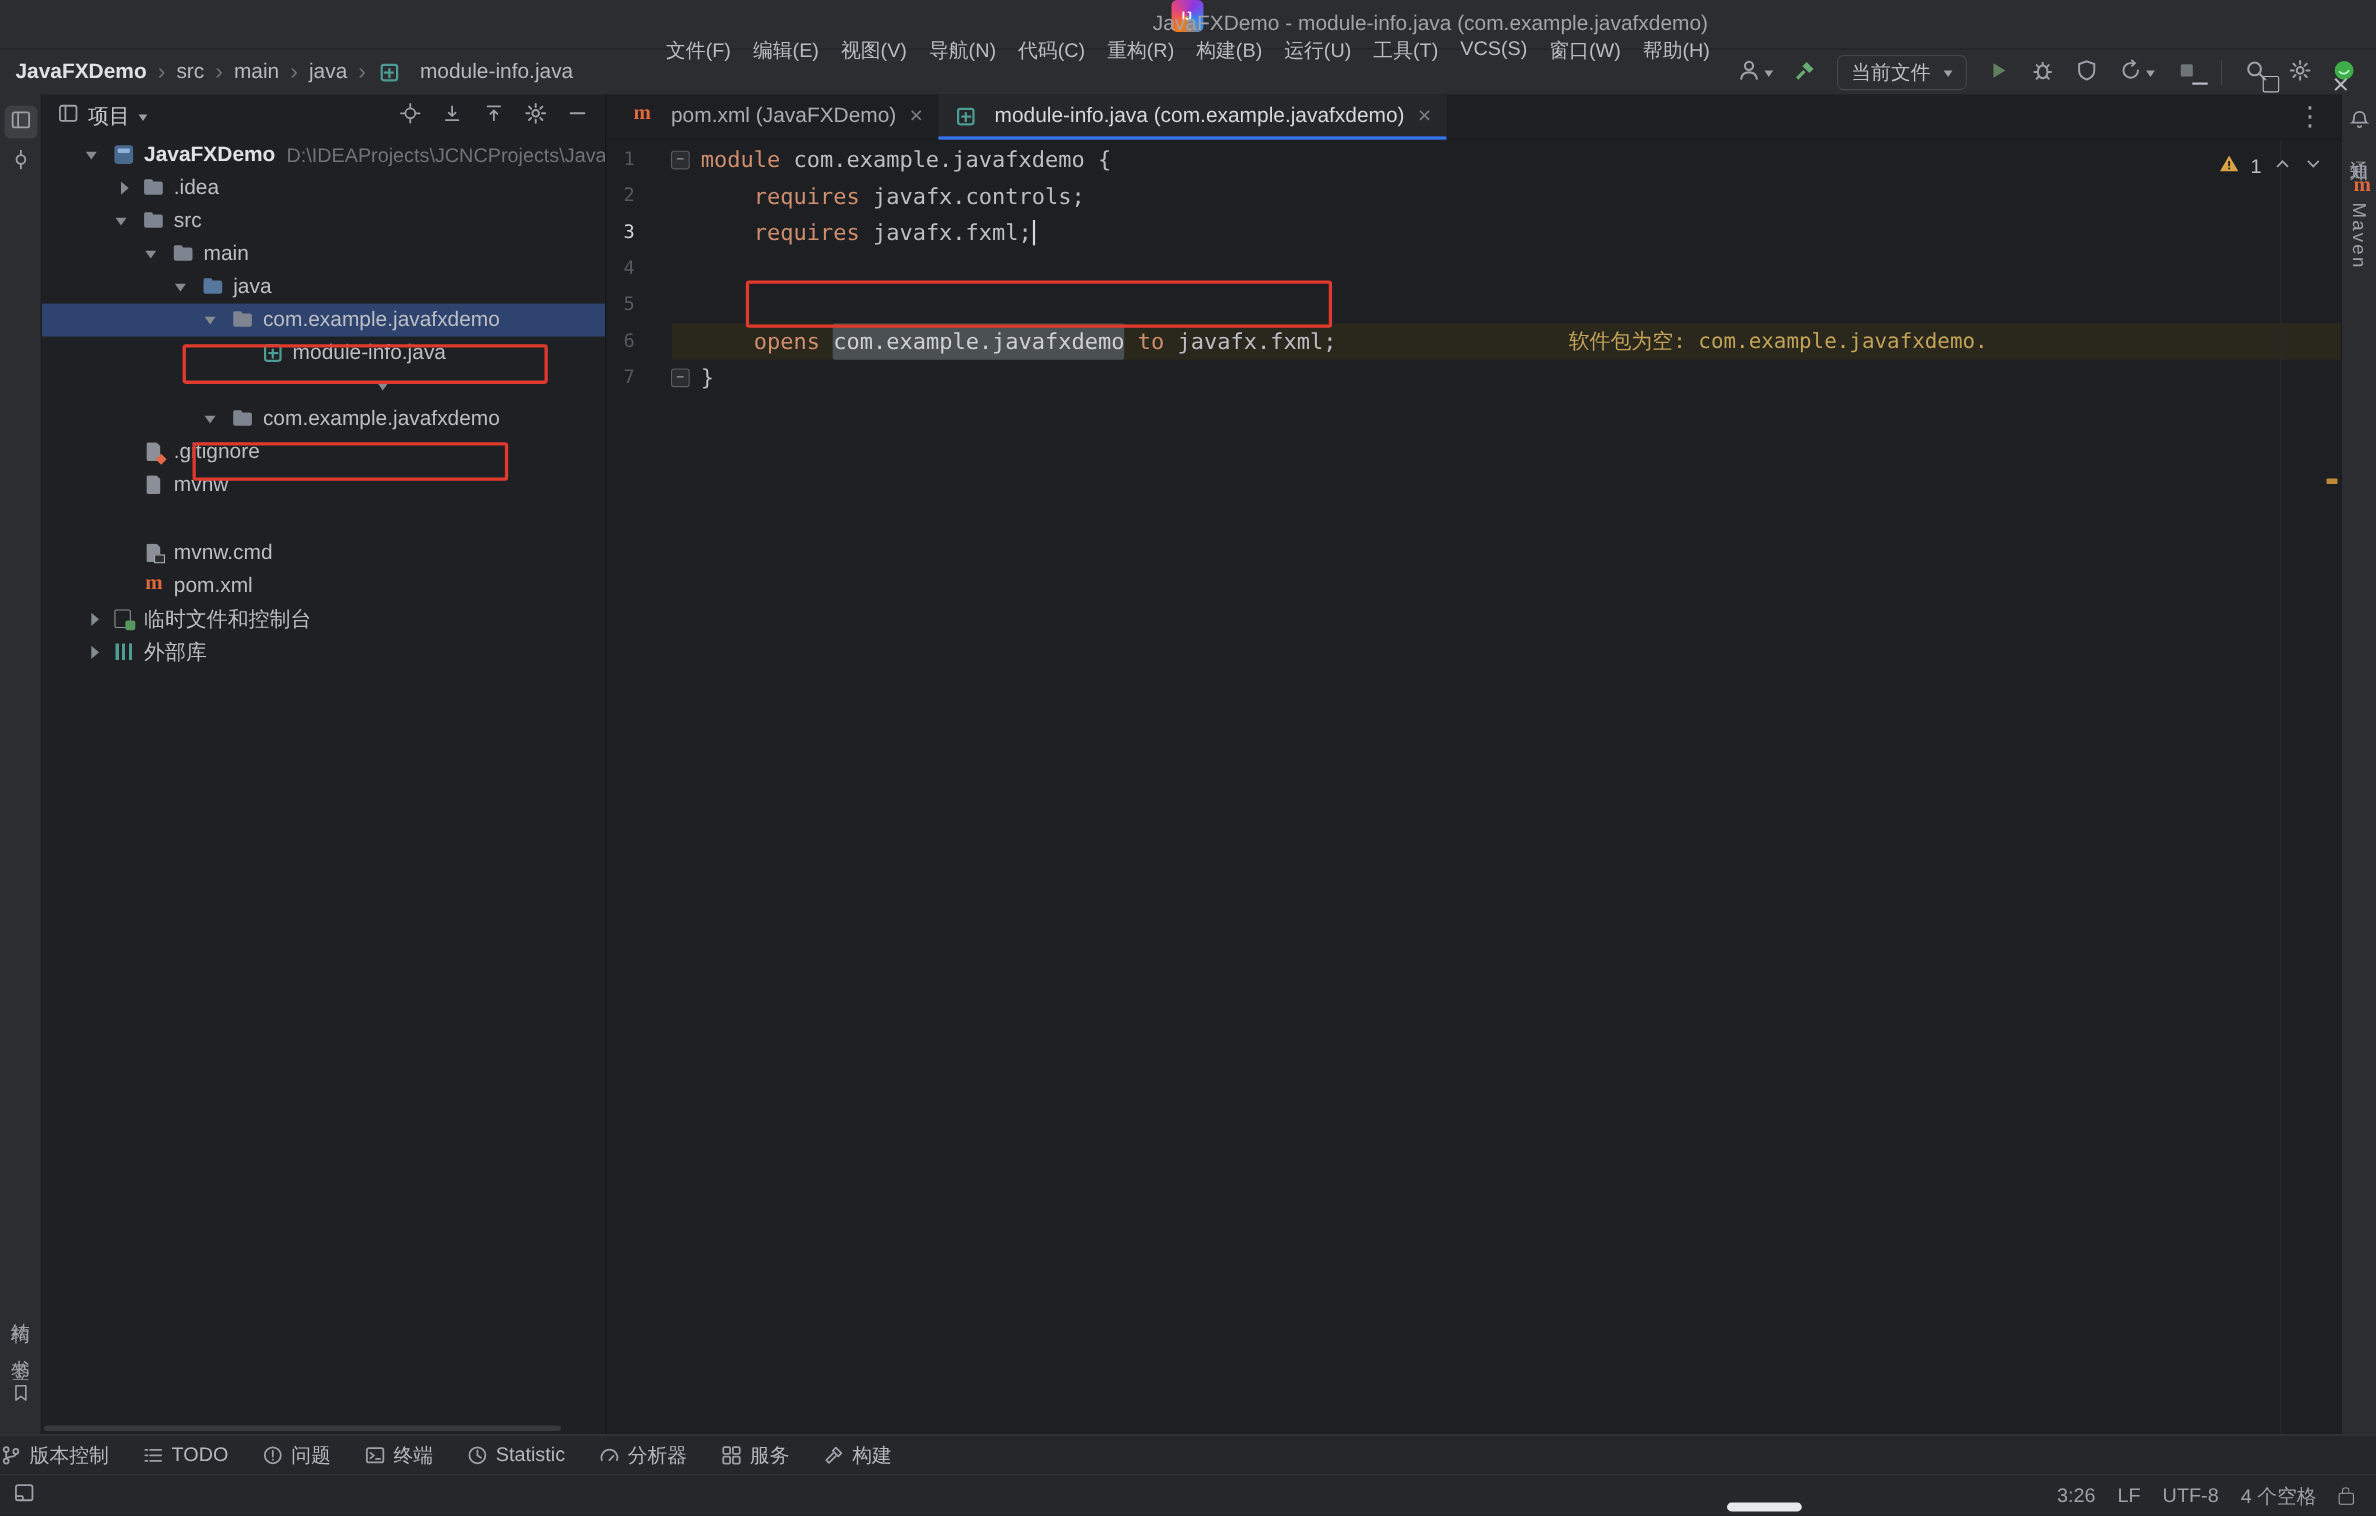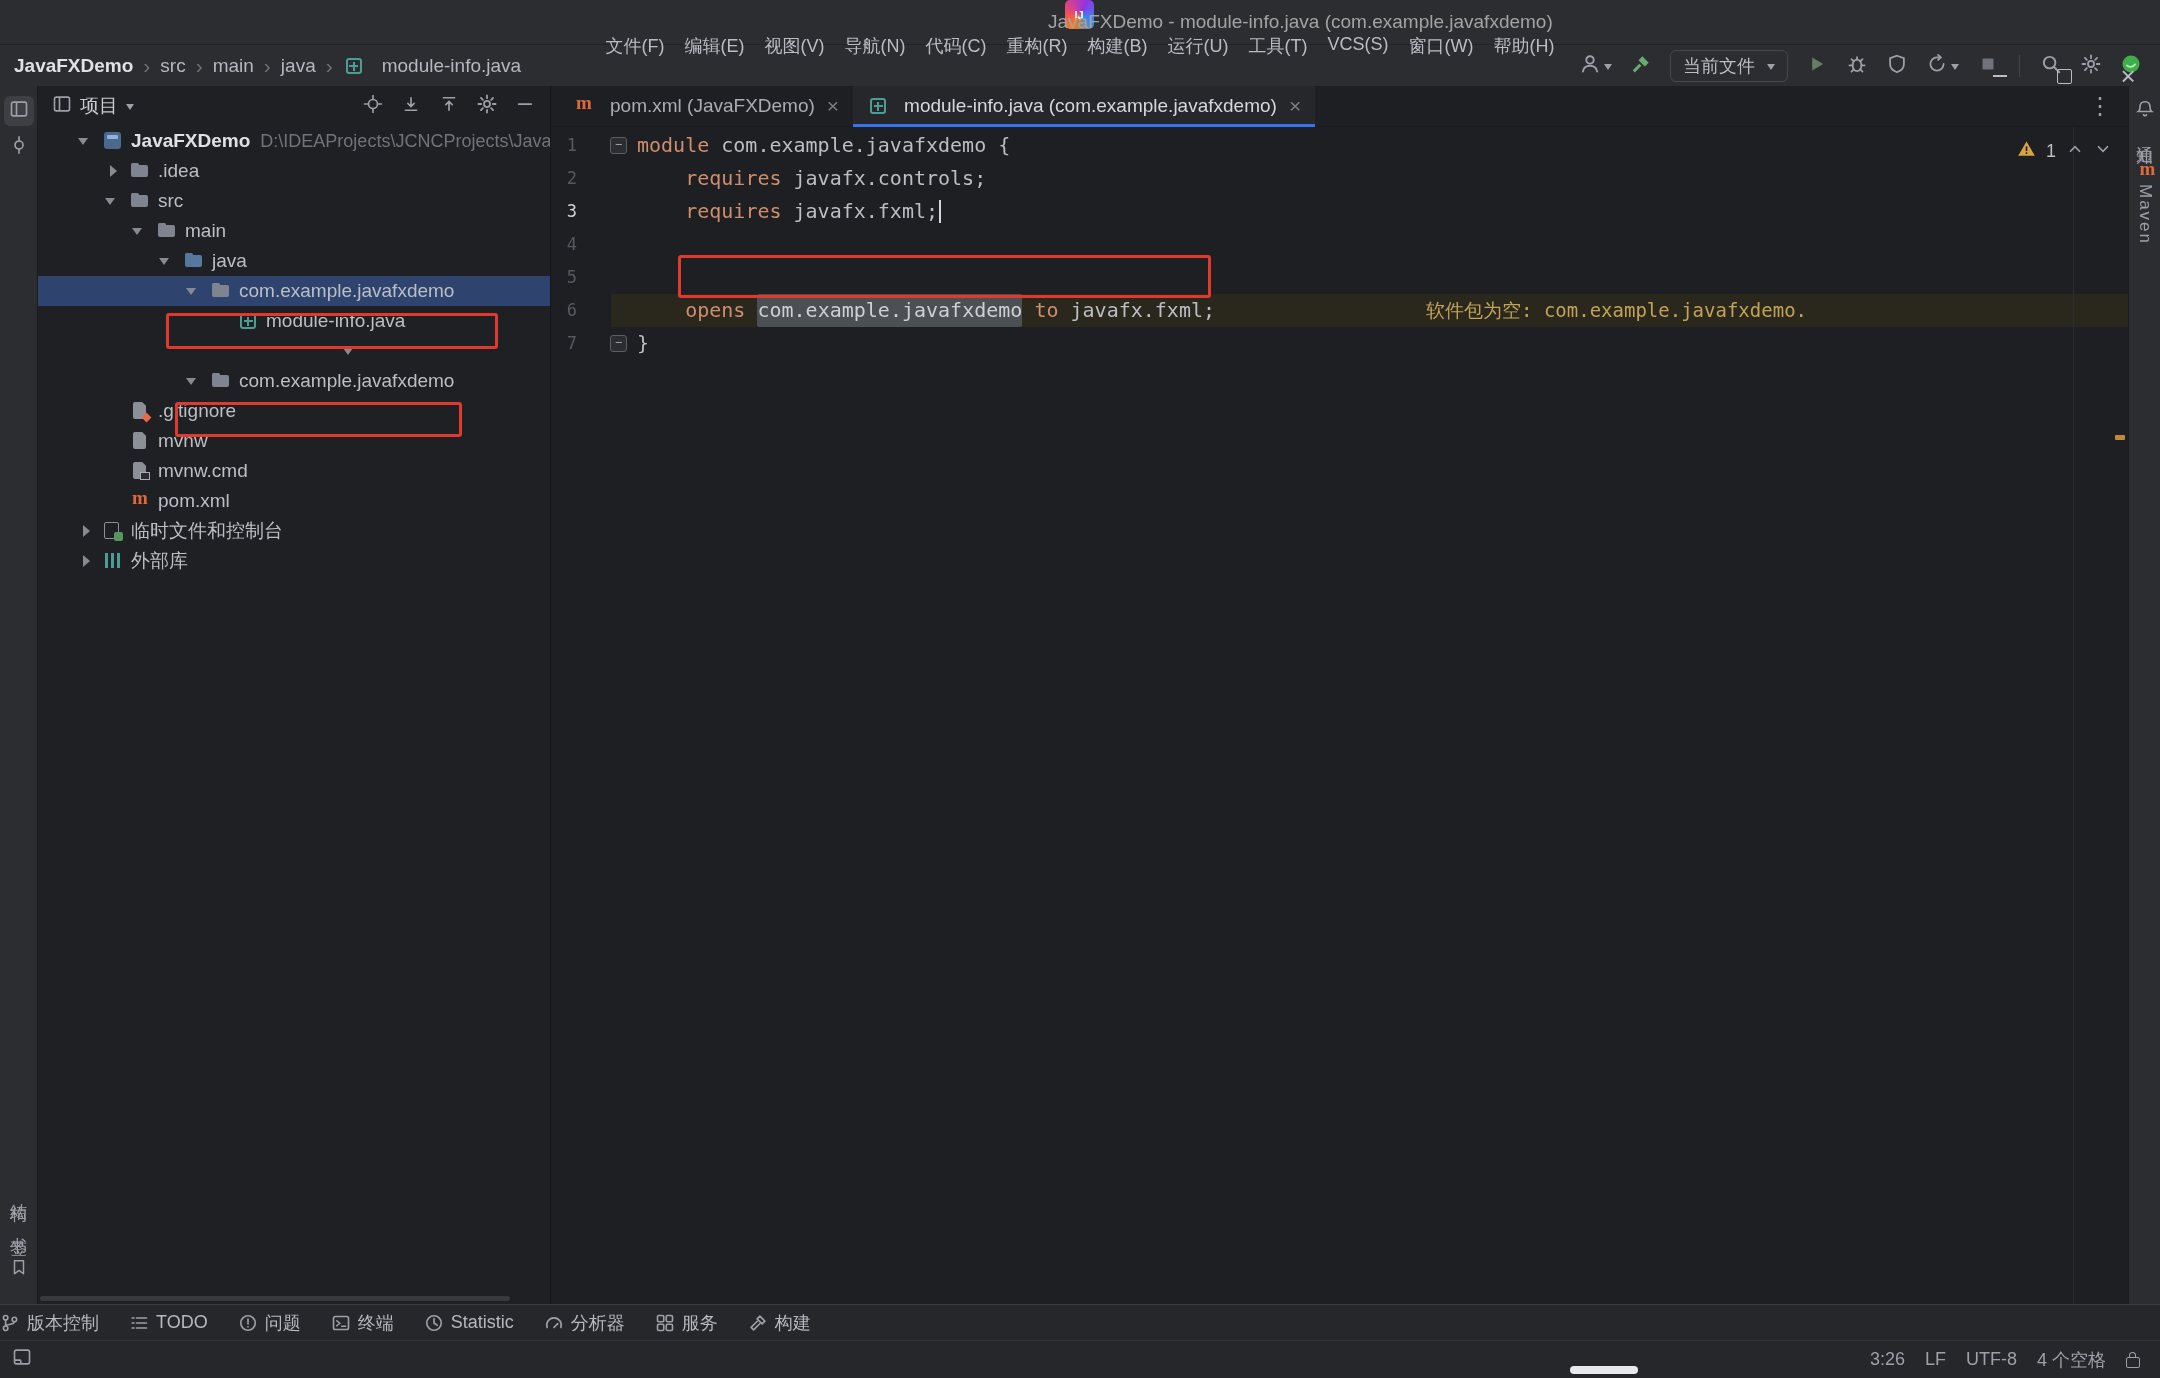--- a/index.html
+++ b/index.html
@@ -366,21 +366,21 @@
           <div class="tree-row" style="padding-left: 67px;">
             <span class="chev"></span>
             <span class="ticon filedoc git"></span>
             <span class="tree-label">.gitignore</span>
           </div>
           <div class="tree-row" style="padding-left: 67px;">
             <span class="chev"></span>
             <span class="ticon filedoc"></span>
             <span class="tree-label">mvnw</span>
           </div>
-          <div class="tree-row" style="padding-left: 67px;">
+          <div class="tree-row" style="padding-left: 67px; margin-top: 32px;">
             <span class="chev"></span>
             <span class="ticon filedoc cmd"></span>
             <span class="tree-label">mvnw.cmd</span>
           </div>
           <div class="tree-row" style="padding-left: 67px;">
             <span class="chev"></span>
             <span class="ticon mavenicon"></span>
             <span class="tree-label">pom.xml</span>
           </div>
           <div class="tree-row" style="padding-left: 40px;">

